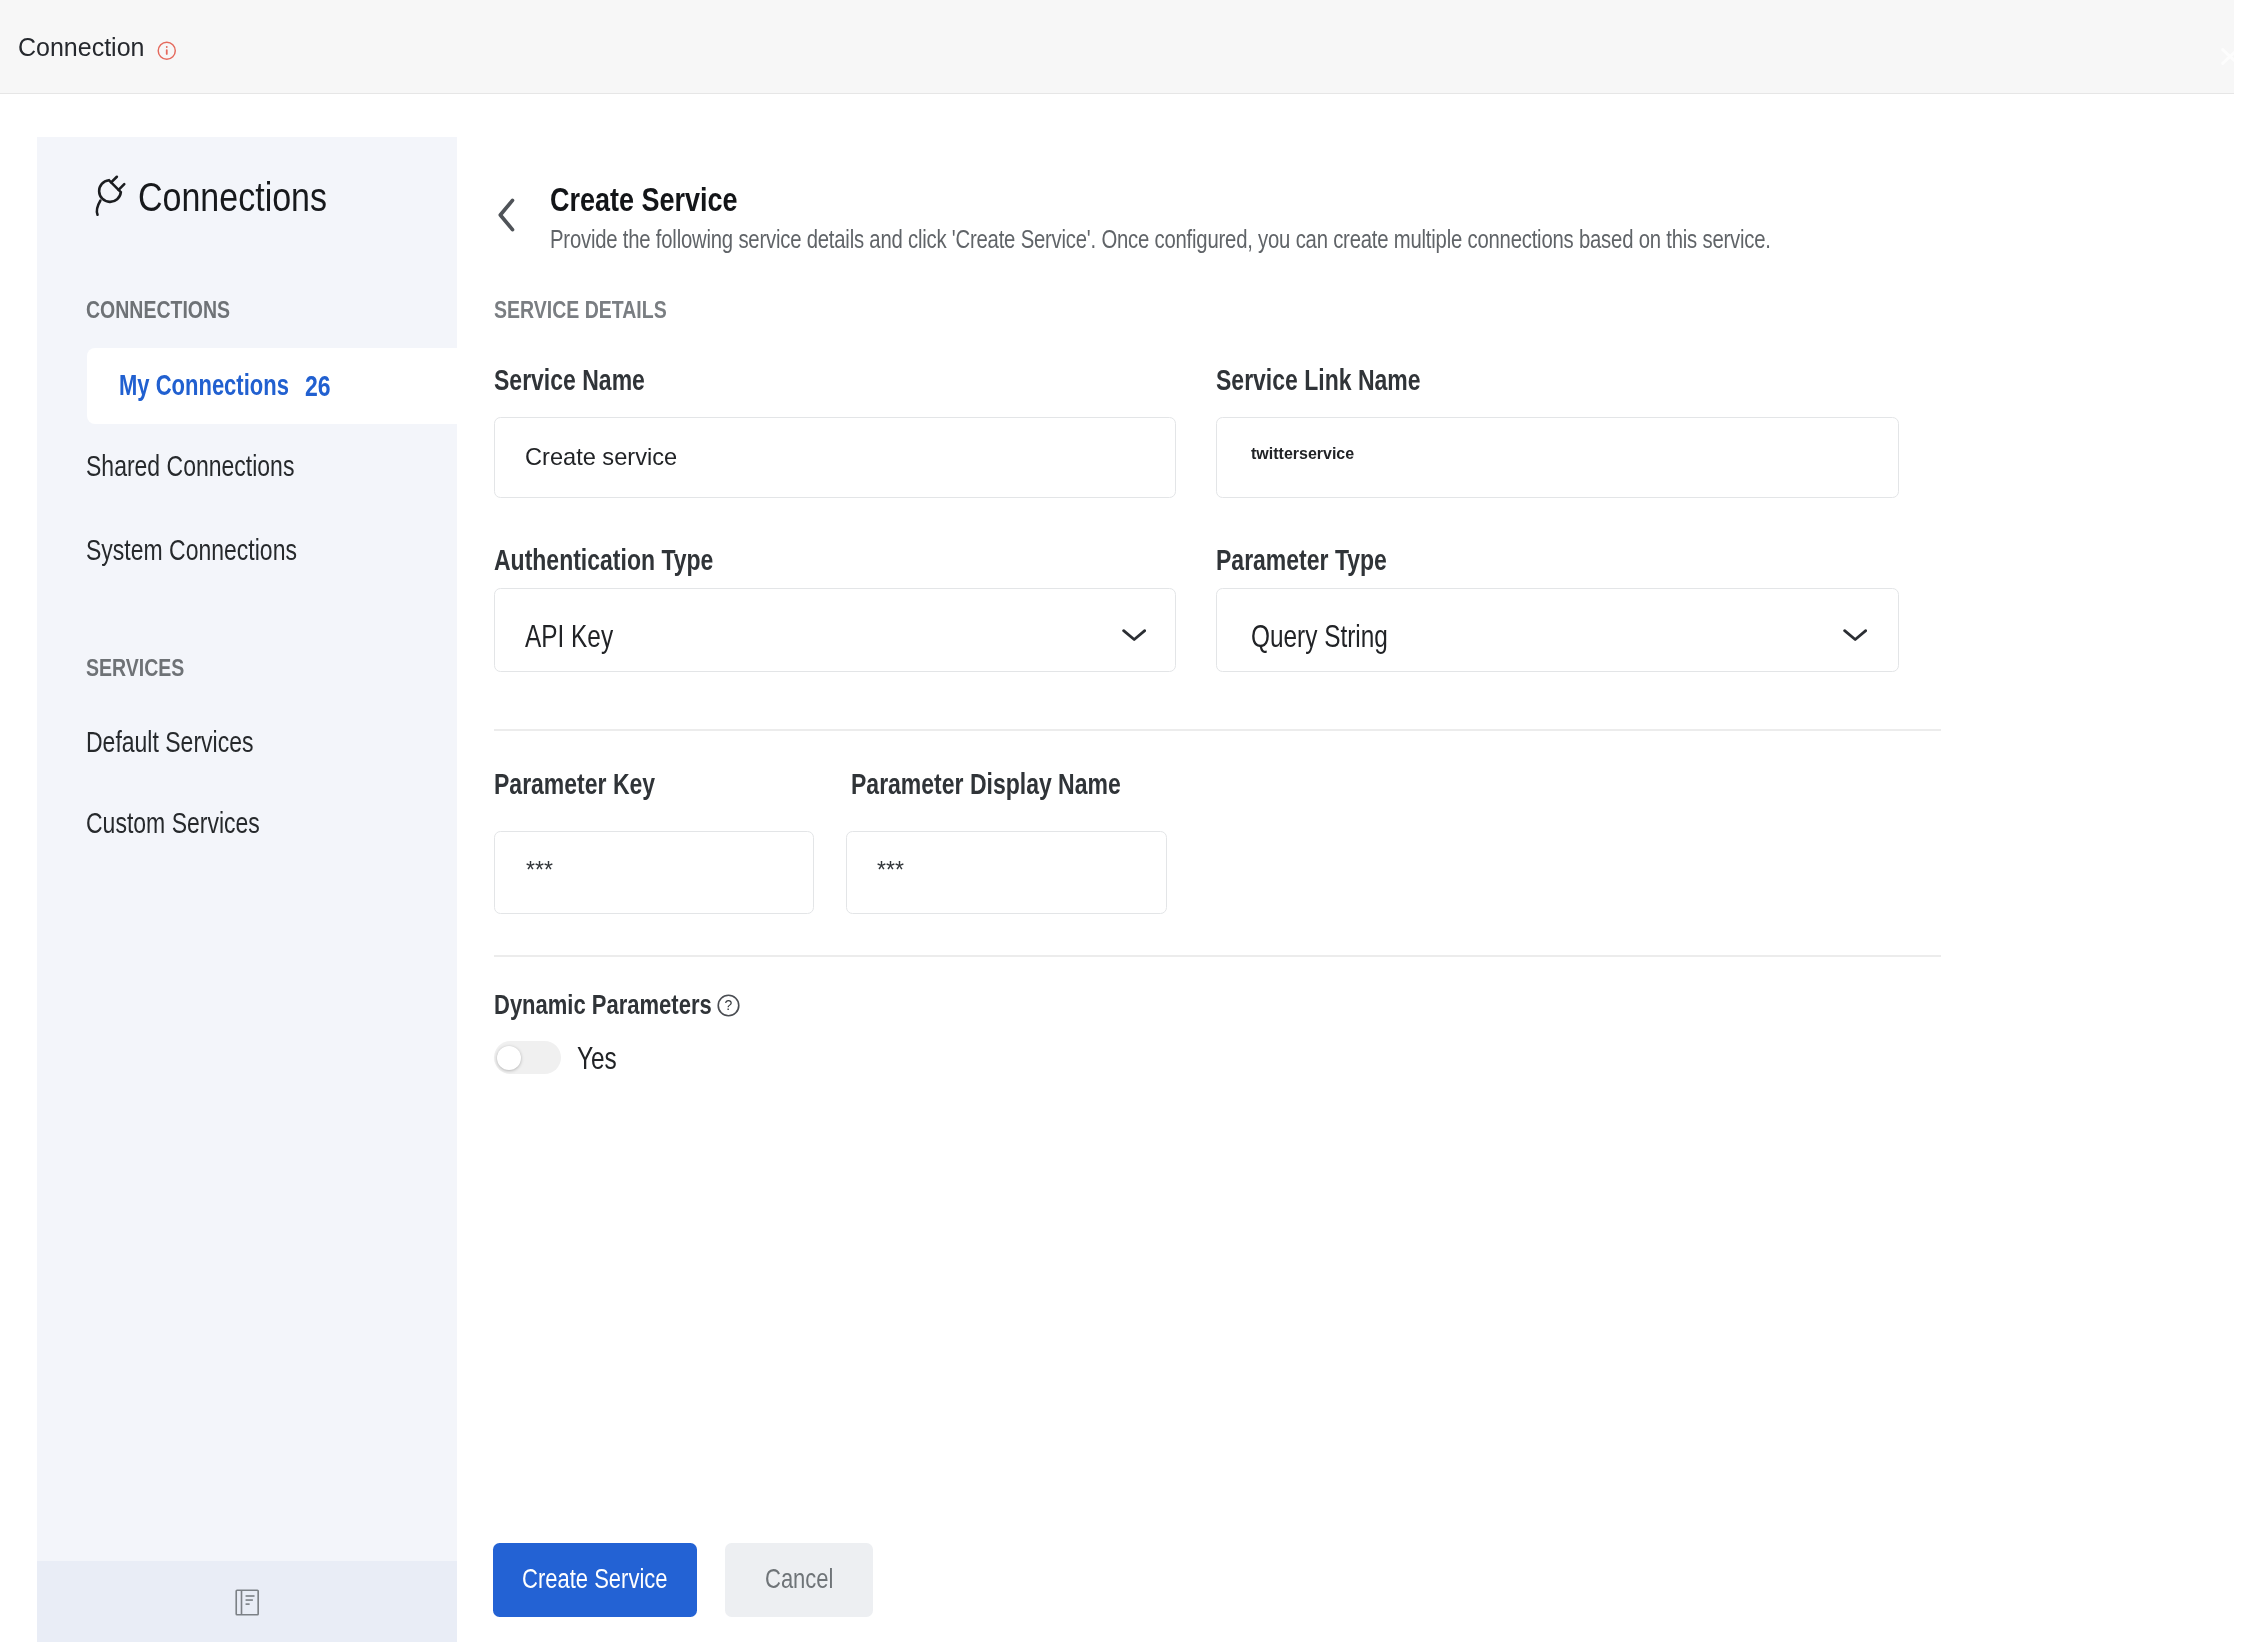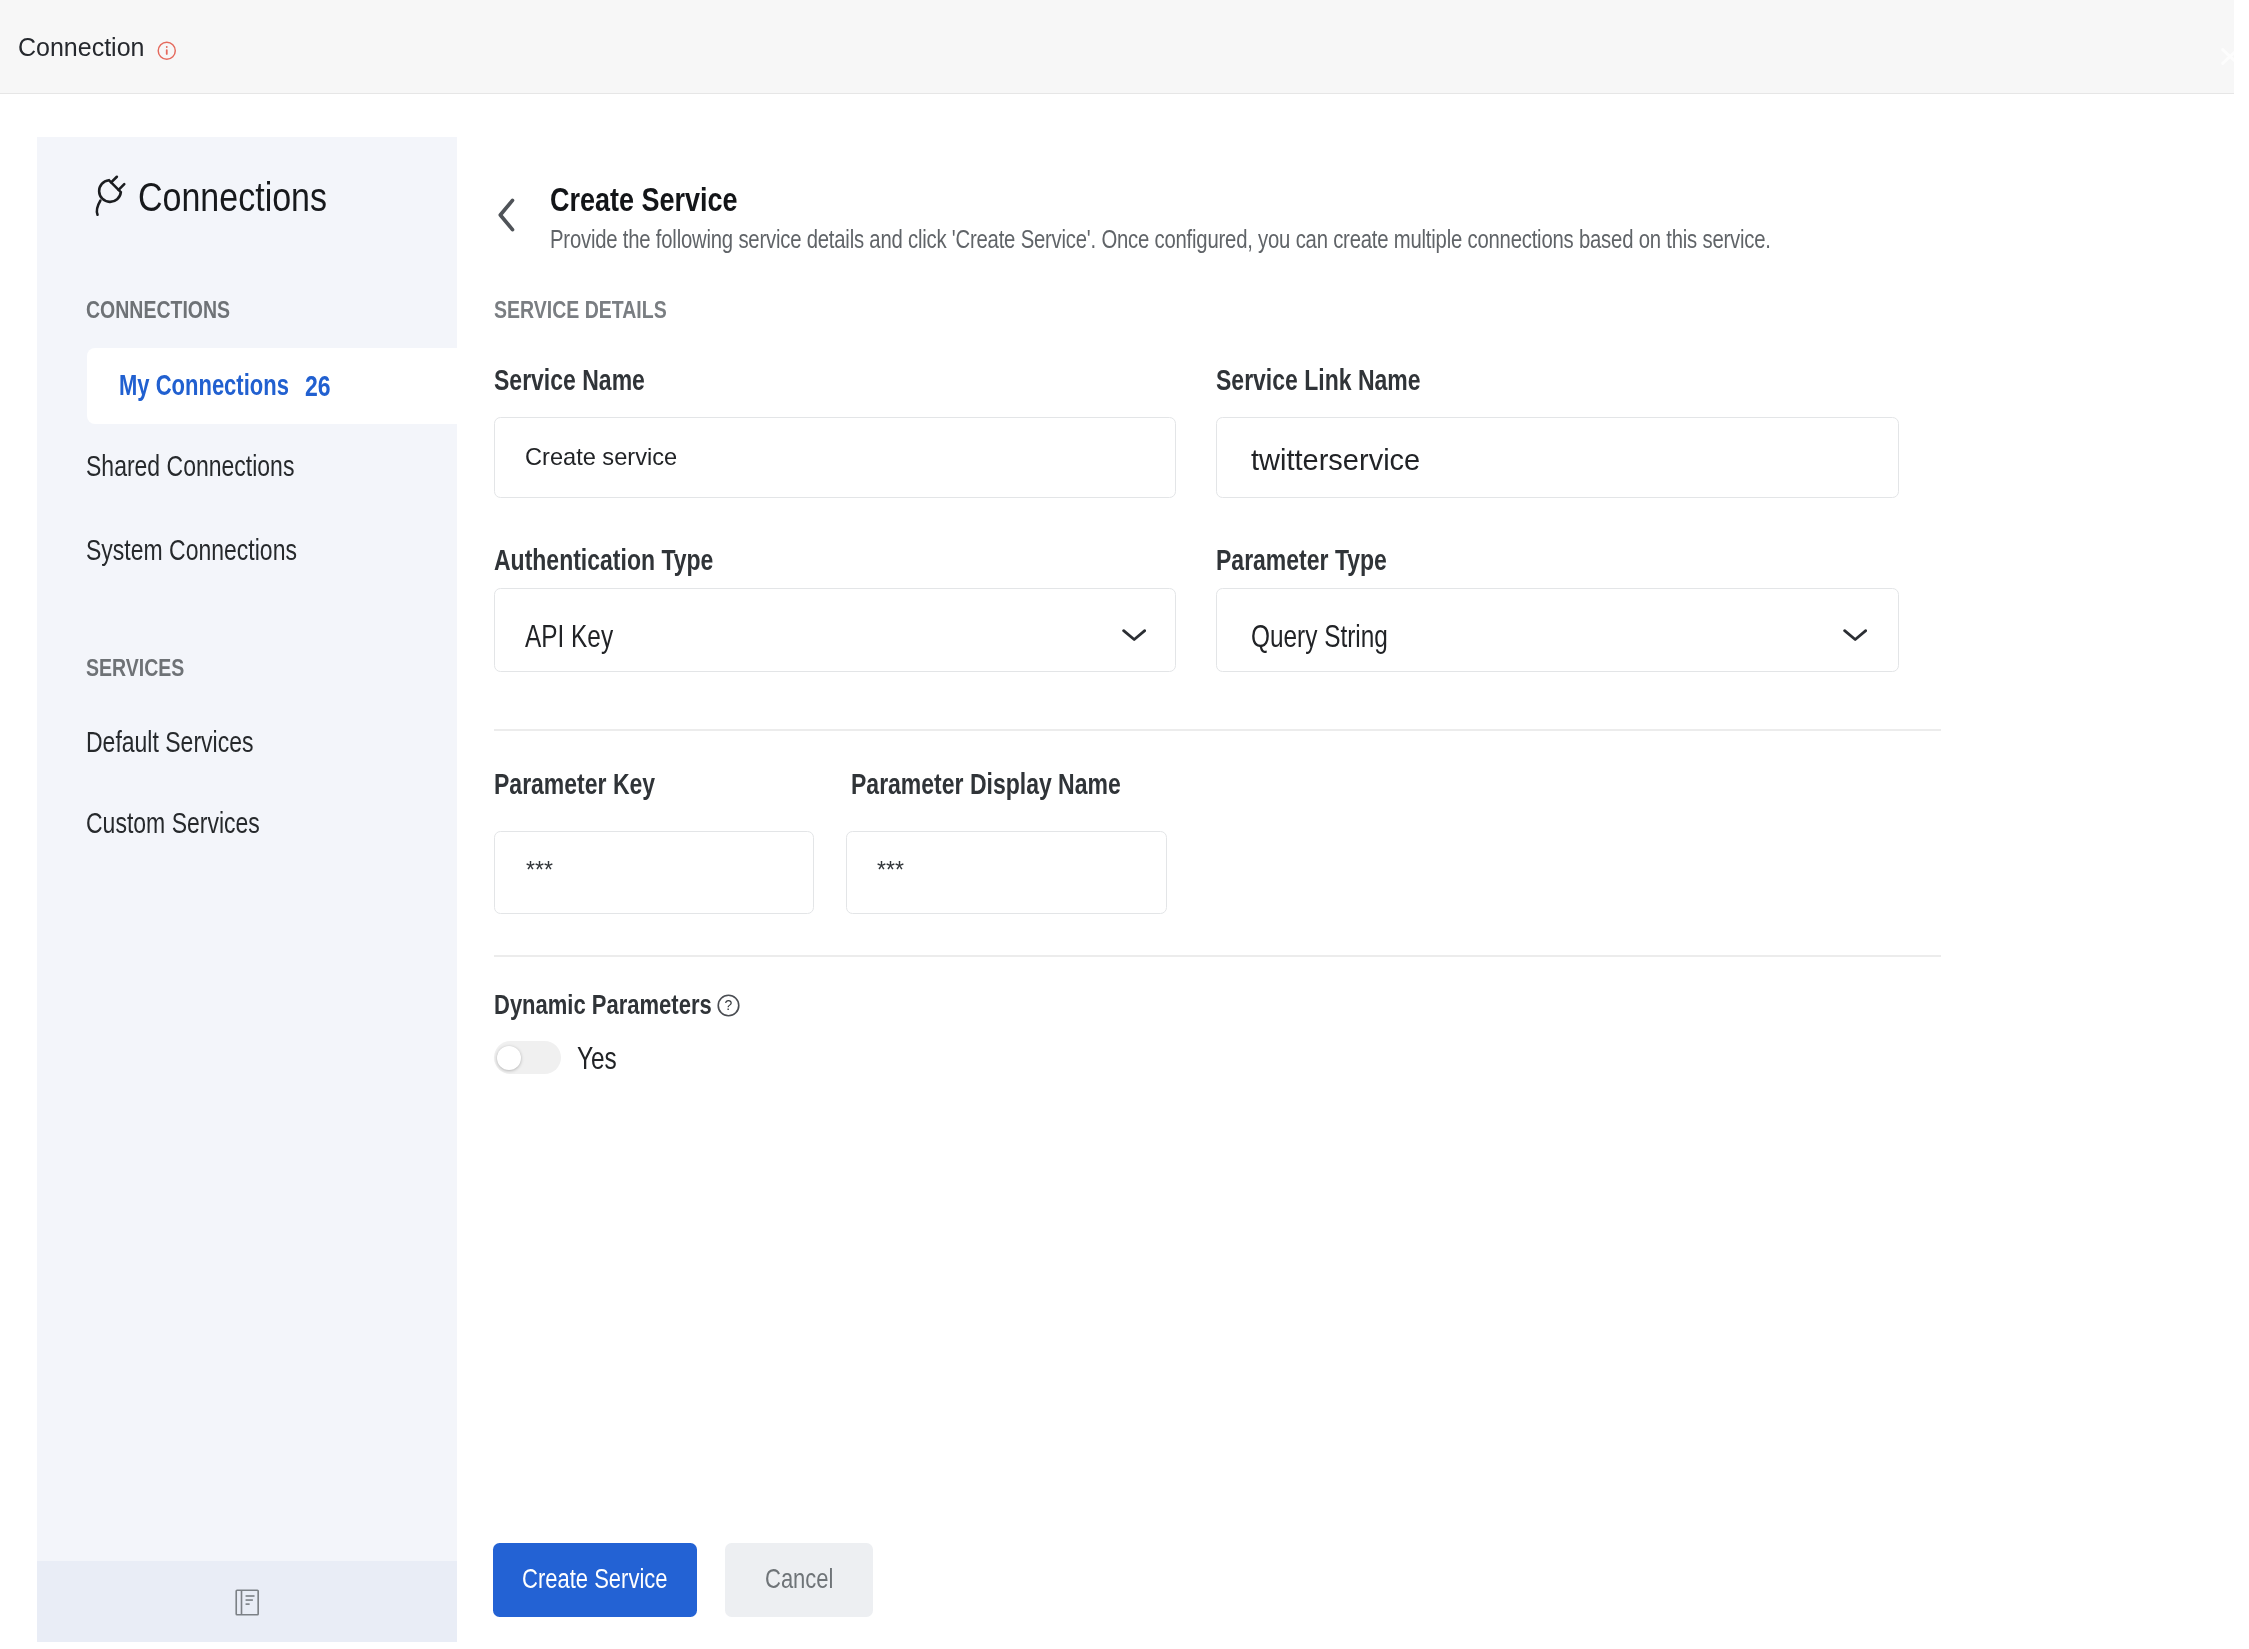--- a/index.html
+++ b/index.html
@@ -71,21 +71,21 @@
   <div class="txt" style="left:550px;top:231px;font-size:20.3px;color:#606468;letter-spacing:-0.2px;transform:scaleY(1.25);">Provide the following service details and click 'Create Service'. Once configured, you can create multiple connections based on this service.</div>
 
   <div class="txt" style="left:494px;top:302px;font-size:19.5px;font-weight:bold;color:#7a7e82;transform:scaleY(1.25);">SERVICE DETAILS</div>
 
   <div class="txt" style="left:494px;top:371px;font-size:23px;font-weight:bold;color:#303438;transform:scaleY(1.25);">Service Name</div>
   <div class="txt" style="left:1216px;top:371px;font-size:23px;font-weight:bold;color:#303438;transform:scaleY(1.25);">Service Link Name</div>
 
   <div class="abs" style="left:494px;top:417px;width:682px;height:81px;background:#fff;border:1.6px solid #e3e5e7;border-radius:6.5px;"></div>
   <div class="abs" style="left:1216px;top:417px;width:683px;height:81px;background:#fff;border:1.6px solid #e3e5e7;border-radius:6.5px;"></div>
   <div class="txt" style="left:525px;top:446px;font-size:23.6px;color:#212326;">Create service</div>
-  <div class="txt" style="left:1251px;top:446px;font-size:29px;color:#212326;">twitterservice</div>
+  <div class="txt" style="left:1251px;top:446px;font-size:16px;color:#212326;font-weight:bold;">twitterservice</div>
 
   <div class="txt" style="left:494px;top:551px;font-size:23px;font-weight:bold;color:#303438;transform:scaleY(1.25);">Authentication Type</div>
   <div class="txt" style="left:1216px;top:551px;font-size:23px;font-weight:bold;color:#303438;transform:scaleY(1.25);">Parameter Type</div>
 
   <div class="abs" style="left:494px;top:588px;width:682px;height:84px;background:#fff;border:1.6px solid #e3e5e7;border-radius:6.5px;"></div>
   <div class="abs" style="left:1216px;top:588px;width:683px;height:84px;background:#fff;border:1.6px solid #e3e5e7;border-radius:6.5px;"></div>
   <div class="txt" style="left:525px;top:627px;font-size:24.4px;color:#212326;transform:scaleY(1.32);">API Key</div>
   <div class="txt" style="left:1251px;top:627px;font-size:24.4px;color:#212326;transform:scaleY(1.32);">Query String</div>
   <svg class="abs" style="left:1122px;top:629px;" width="24.4" height="12.2" viewBox="0 0 30 15">
     <polyline points="2,2 15,13 28,2" fill="none" stroke="#2b2e33" stroke-width="3.4" stroke-linecap="round" stroke-linejoin="round"></polyline>

